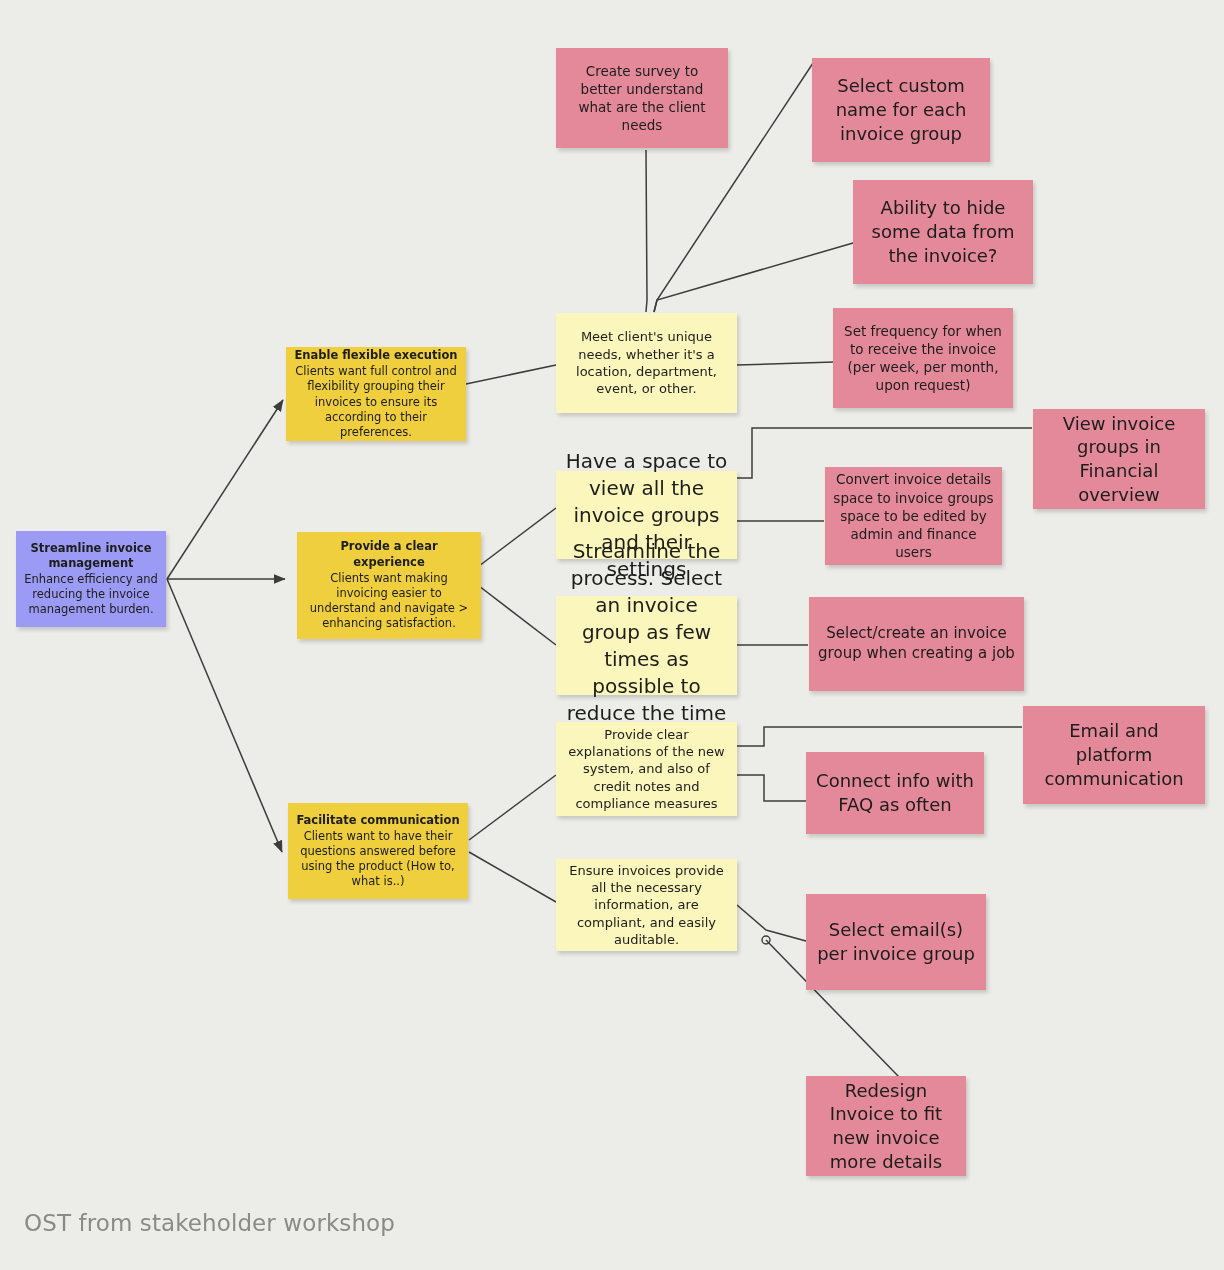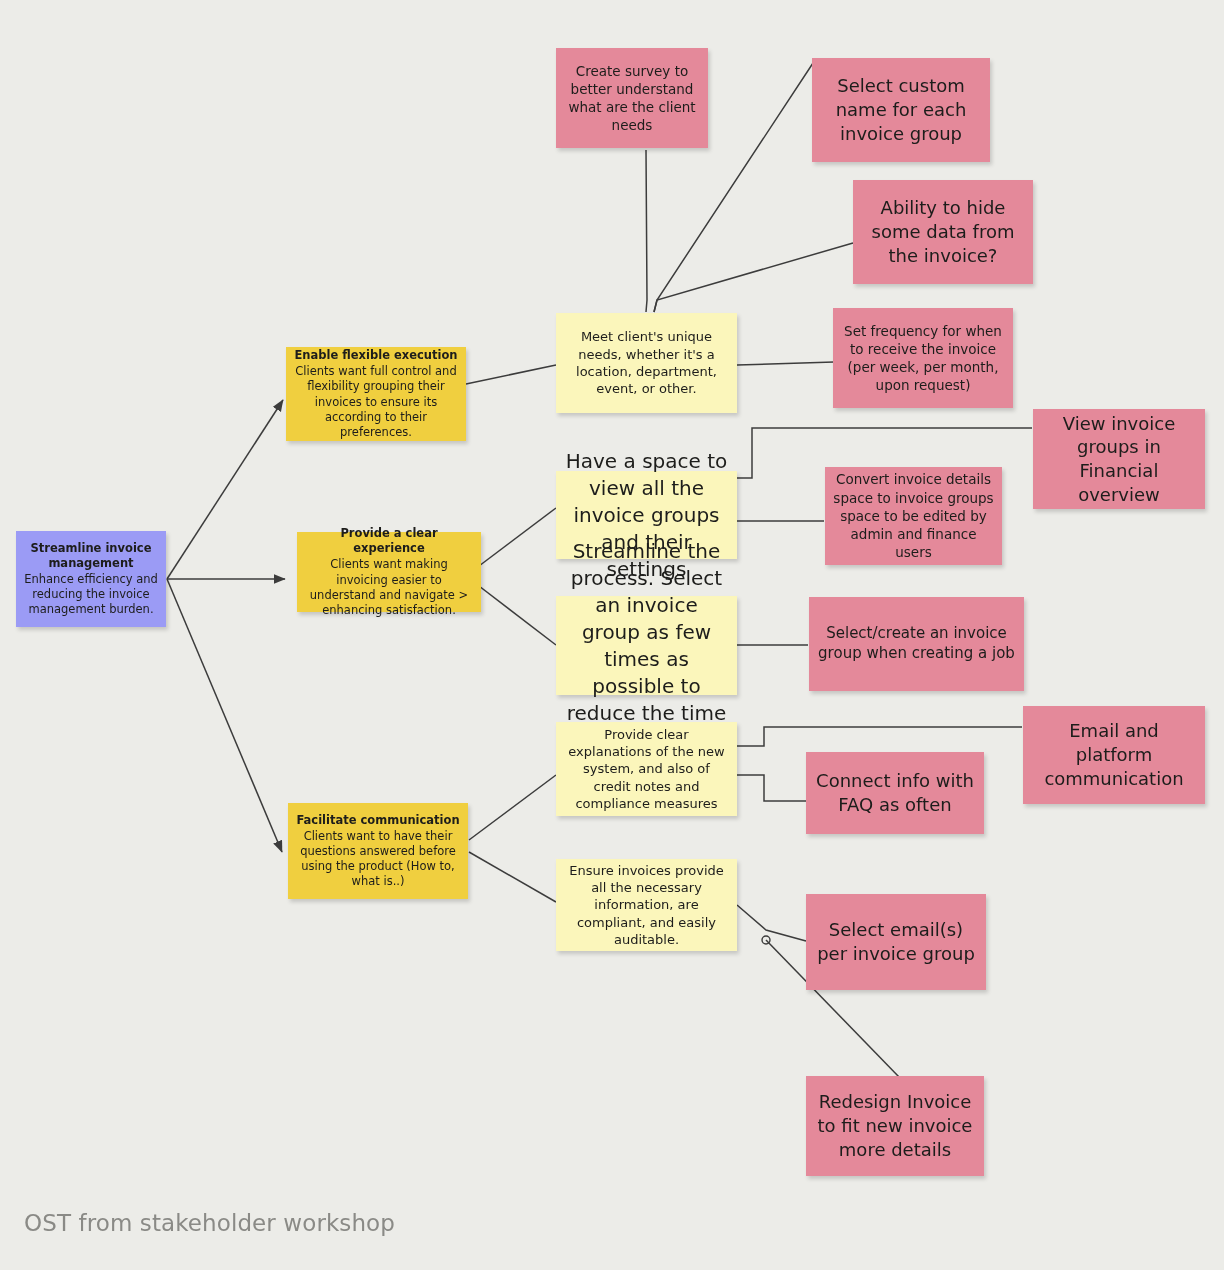--- a/index.html
+++ b/index.html
@@ -141,21 +141,21 @@
     </div>
   </div>
 
   <div class="note note-gold" style="left:286px; top:347px; width:180px; height:94px;">
     <div class="inner">
       <span class="ttl">Enable flexible execution</span>
       <span>Clients want full control and flexibility  grouping their invoices to ensure its according to their preferences.</span>
     </div>
   </div>
 
-  <div class="note note-gold" style="left:297px; top:532px; width:184px; height:80px;">
+  <div class="note note-gold" style="left:297px; top:532px; width:184px; height:107px;">
     <div class="inner">
       <span class="ttl">Provide a clear experience</span>
       <span>Clients want making invoicing easier to understand and navigate &gt;  enhancing satisfaction.</span>
     </div>
   </div>
 
   <div class="note note-gold" style="left:288px; top:803px; width:180px; height:96px;">
     <div class="inner">
       <span class="ttl">Facilitate communication</span>
       <span>Clients want to have their questions answered before using the product (How to, what is..)</span>
@@ -175,21 +175,21 @@
   </div>
 
   <div class="note note-cream small" style="left:556px; top:722px; width:181px; height:94px;">
     <div class="inner">Provide  clear explanations of the new system, and also of credit notes and compliance measures</div>
   </div>
 
   <div class="note note-cream small" style="left:556px; top:859px; width:181px; height:92px;">
     <div class="inner">Ensure invoices provide all the necessary information, are compliant, and easily auditable.</div>
   </div>
 
-  <div class="note note-pink small" style="left:556px; top:48px; width:152px; height:100px;">
+  <div class="note note-pink small" style="left:556px; top:48px; width:172px; height:100px;">
     <div class="inner">Create survey to better understand what are the client needs</div>
   </div>
 
   <div class="note note-pink" style="left:812px; top:58px; width:178px; height:104px;">
     <div class="inner">Select custom name for each invoice group</div>
   </div>
 
   <div class="note note-pink" style="left:853px; top:180px; width:180px; height:104px;align-items:center;">
     <div class="inner">Ability to hide some data from the invoice?</div>
   </div>
@@ -215,18 +215,18 @@
   </div>
 
   <div class="note note-pink" style="left:806px; top:752px; width:178px; height:82px;">
     <div class="inner">Connect info with FAQ as often</div>
   </div>
 
   <div class="note note-pink" style="left:806px; top:894px; width:180px; height:96px;">
     <div class="inner">Select email(s) per invoice group</div>
   </div>
 
-  <div class="note note-pink" style="left:806px; top:1076px; width:178px; height:100px;">
+  <div class="note note-pink" style="left:806px; top:1076px; width:160px; height:100px;">
     <div class="inner">Redesign Invoice to fit new invoice more details</div>
   </div>
 
   <div id="caption">OST from stakeholder workshop</div>
 </div>
 
 </body></html>

